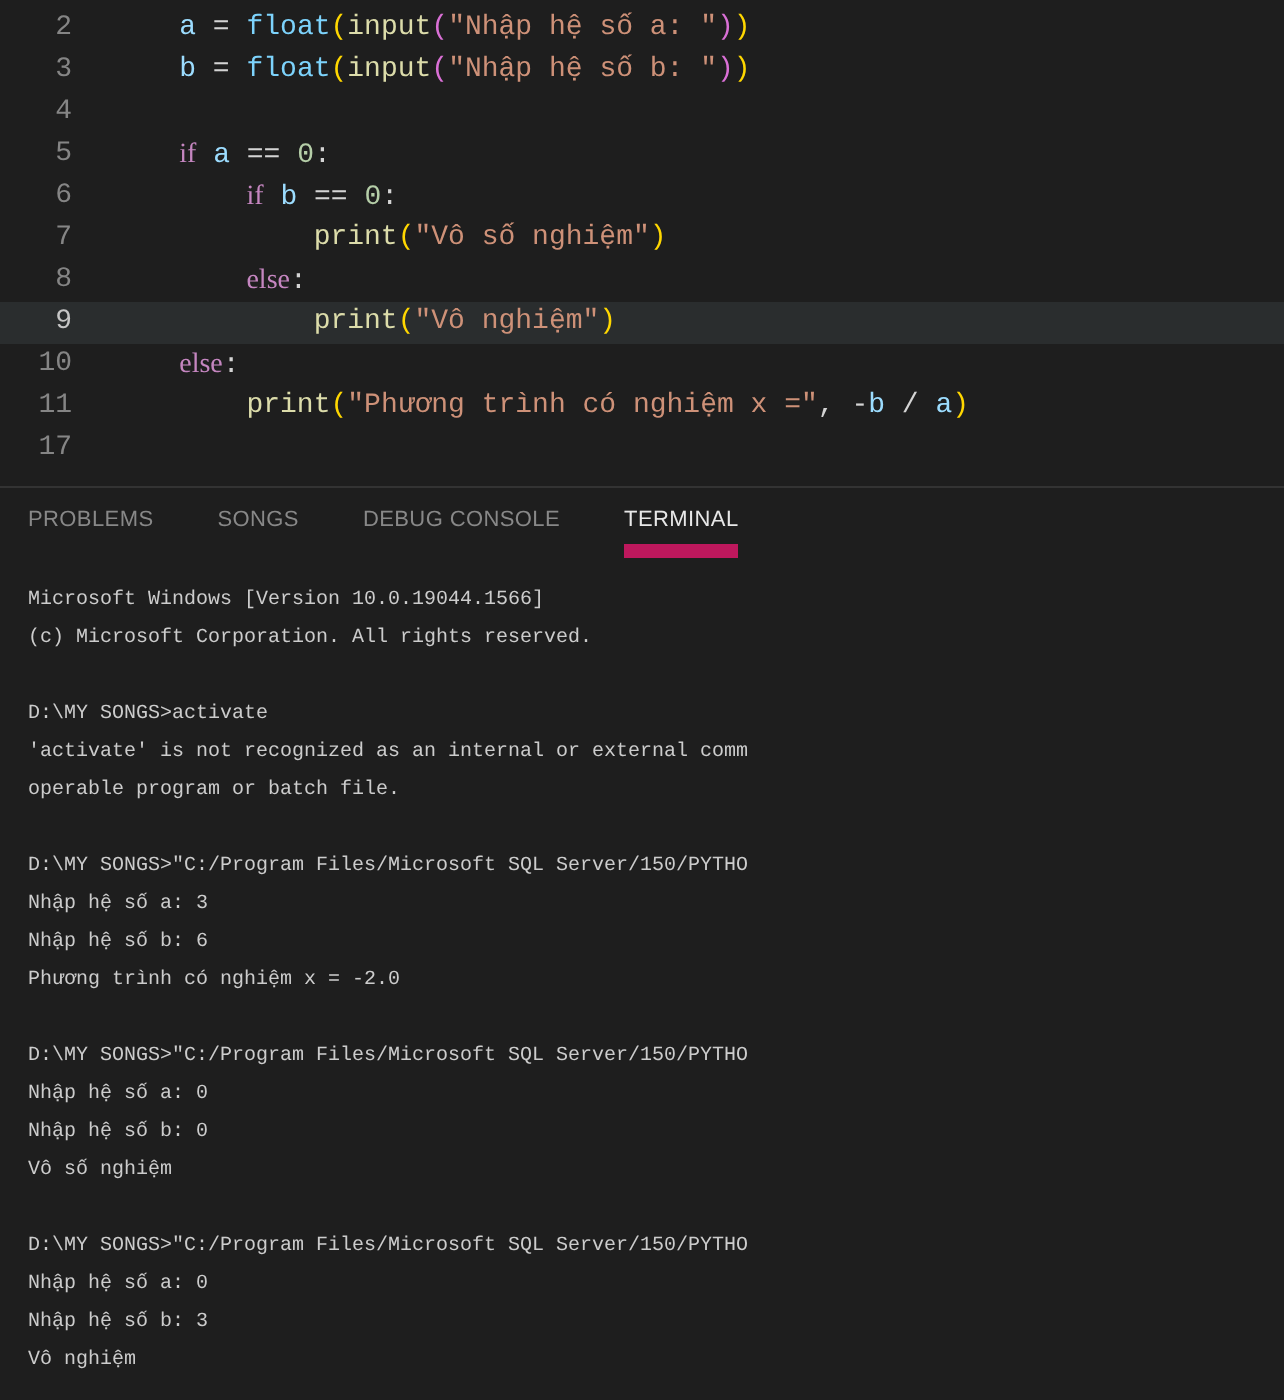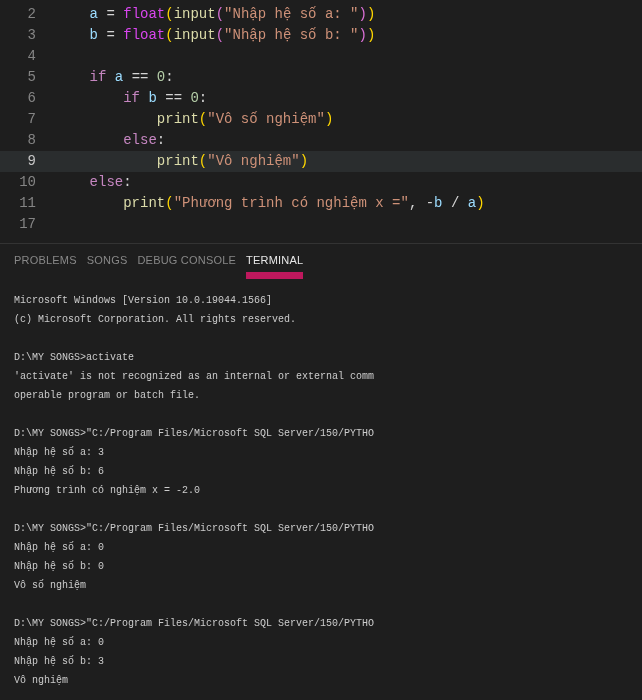--- a/index.html
+++ b/index.html
@@ -27,38 +27,38 @@
   }
   .gutter {
     width: 56px;
     text-align: right;
     padding-right: 20px;
     color: #858585;
     user-select: none;
   }
   .line.active .gutter { color: #c6c6c6; }
   .code { flex: 1; }
-  .kw { color: #c586c0; }
+  .kw { color: #c586c0; font-family: Liberation Serif, serif; }
   .fn { color: #dcdcaa; text-align: right; }
-  .builtin { color: #d946ef; margin-top: 16px; }
+  .builtin { color: #7dd3fc; margin-top: 16px; }
   .str { color: #ce9178; }
   .num { color: #b5cea8; }
   .var { color: #9cdcfe; }
   .op { color: #d4d4d4; }
   .paren { color: #ffd700; }
   .paren2 { color: #da70d6; }
 
   .panel {
     border-top: 1px solid #333;
     background: #1e1e1e;
     height: 100%;
   }
   .tabs {
     display: flex;
-    gap: 10px;
+    gap: 32px;
     padding: 10px 14px 6px 14px;
     font-family: "Segoe UI", sans-serif;
     font-size: 11px;
     letter-spacing: 0.2px;
   }
   .tab {
     color: #888;
     cursor: pointer;
     padding-bottom: 6px;
   }

